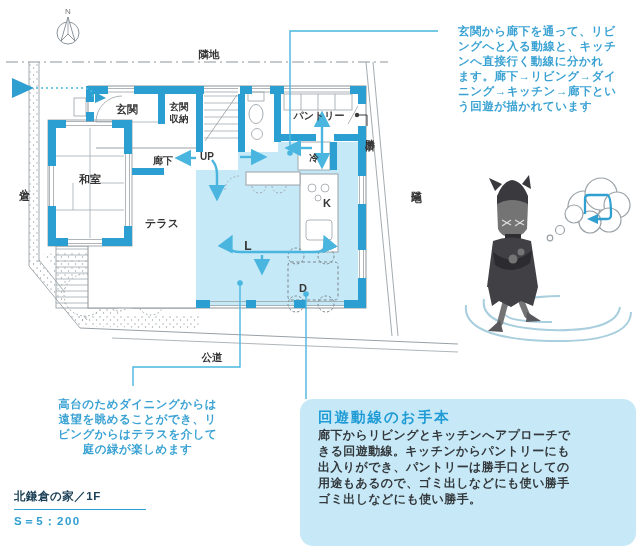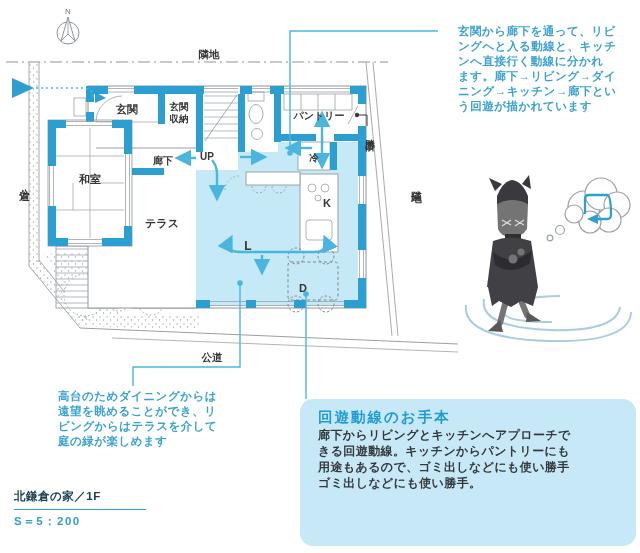--- a/index.html
+++ b/index.html
@@ -265,32 +265,33 @@
 
 <div class="ann" style="left:446px;top:24px;margin-left:12px;">
   <div>玄関から廊下を通って、リビ</div>
   <div>ングへと入る動線と、キッチ</div>
   <div>ンへ直接行く動線に分かれ</div>
   <div>ます。廊下→リビング→ダイ</div>
   <div>ニング→キッチン→廊下とい</div>
   <div>う回遊が描かれています</div>
 </div>
 
-<div class="ann" style="left:58px;top:389px;">
+<div class="ann" style="left:58px;top:397px;text-align:center;">
   <div>高台のためダイニングからは</div>
   <div>遠望を眺めることができ、リ</div>
   <div>ビングからはテラスを介して</div>
   <div>庭の緑が楽しめます</div>
 </div>
 
 <div class="callout">
   <div class="callout-title">回遊動線のお手本</div>
   <div class="callout-body">
     <div>廊下からリビングとキッチンへアプローチで</div>
     <div>きる回遊動線。キッチンからパントリーにも</div>
+    <div>出入りができ、パントリーは勝手口としての</div>
     <div>用途もあるので、ゴミ出しなどにも使い勝手</div>
     <div>ゴミ出しなどにも使い勝手。</div>
   </div>
 </div>
 
 <div class="footer">
   <div class="footer-title">北鎌倉の家／1F</div>
   <div class="footer-rule"></div>
   <div class="footer-scale">S＝5：200</div>
 </div>

